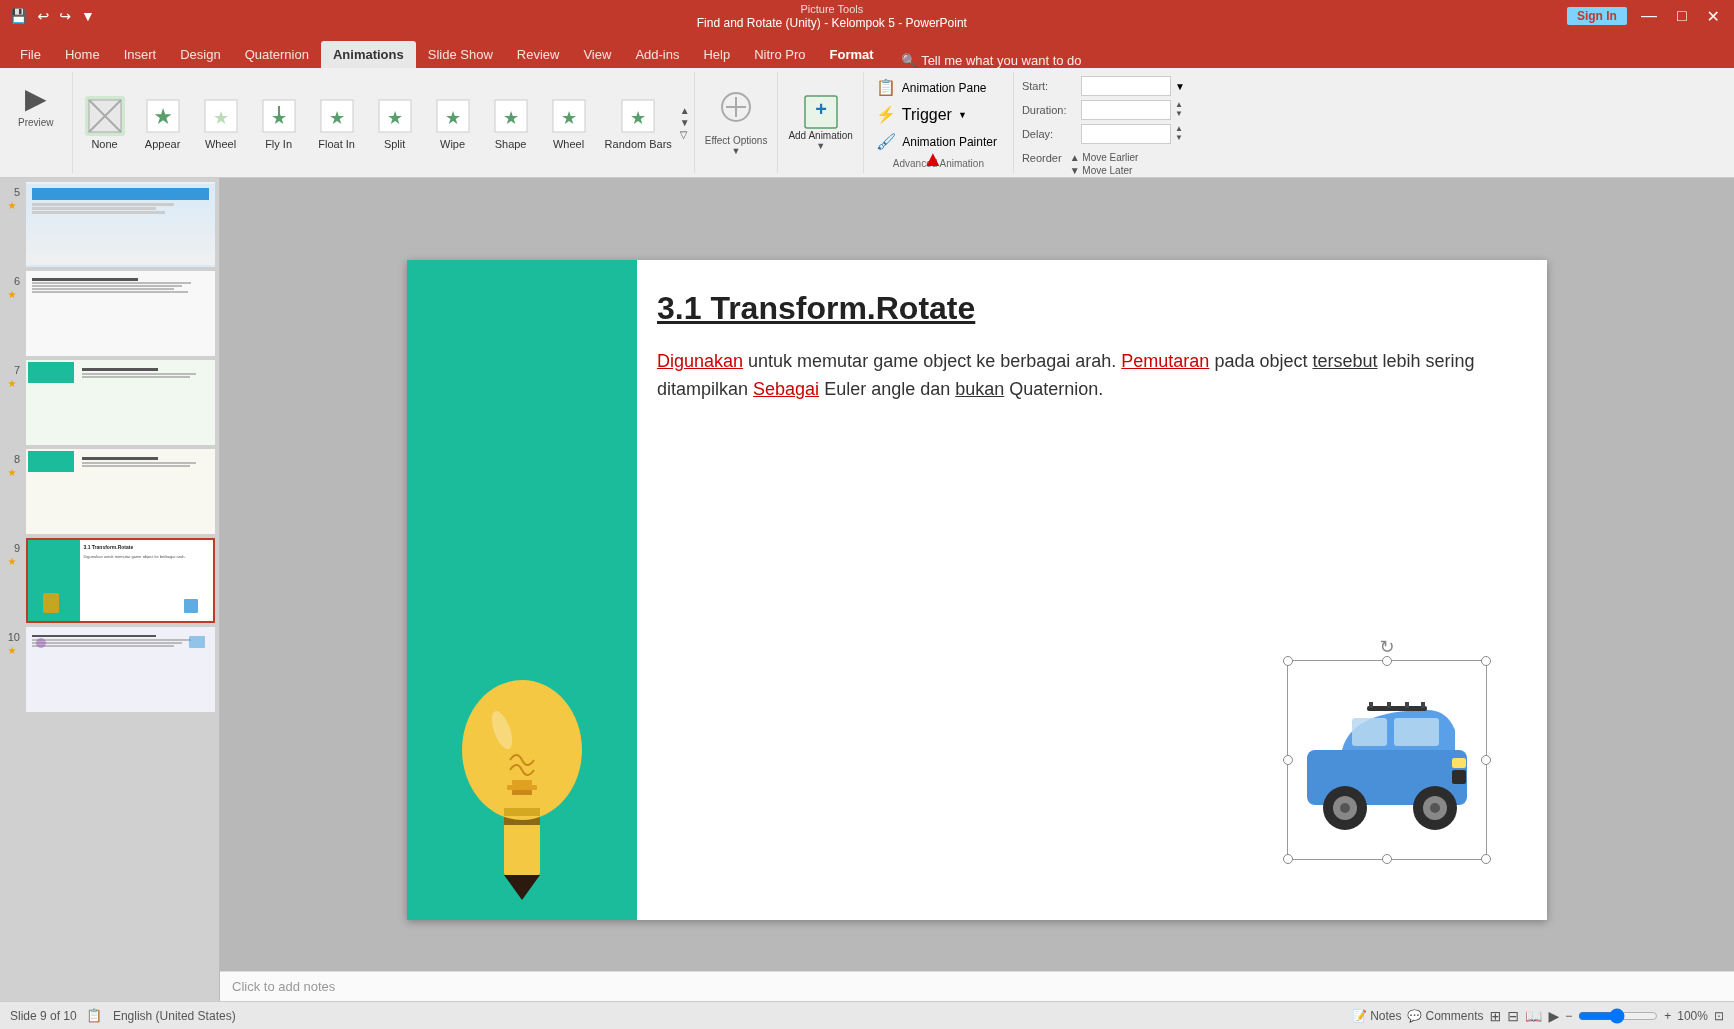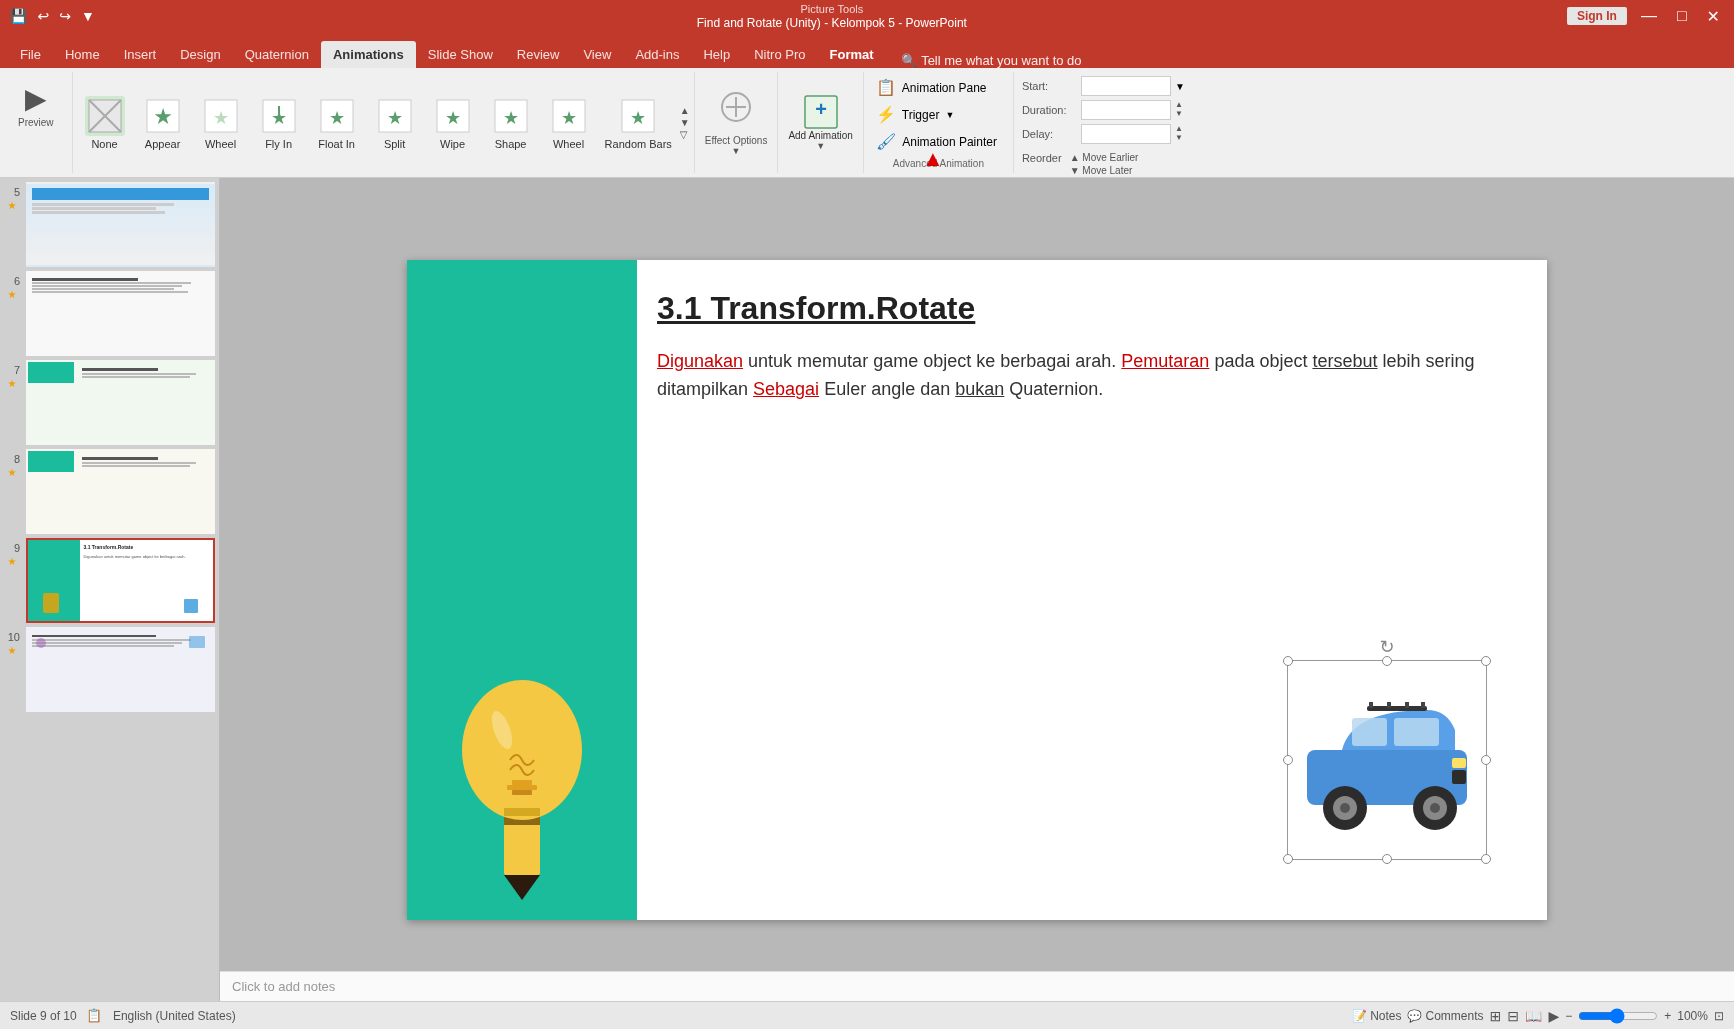--- a/index.html
+++ b/index.html
@@ -14,21 +14,21 @@
       justify-content: space-between;
       padding: 0 8px;
       color: white;
       font-size: 12px;
     }
     .title-bar-left { display: flex; align-items: center; gap: 6px; }
     .title-bar-center { flex: 1; text-align: center; font-size: 12px; }
     .title-bar-right { display: flex; align-items: center; gap: 8px; }
     .quick-access-icon { color: white; font-size: 14px; cursor: pointer; padding: 0 2px; }
     .sign-in-btn {
-      background: #e5e5e5; color: #c0392b; border: none; padding: 2px 10px;
+      background: #7dd3fc; color: #c0392b; border: none; padding: 2px 10px;
       font-size: 12px; font-weight: 600; cursor: pointer; border-radius: 2px;
     }
     .win-btn { color: white; font-size: 16px; cursor: pointer; padding: 0 6px; }
 
     
     .ribbon-tabs {
       height: 36px;
       background: #c0392b;
       display: flex;
       align-items: flex-end;
@@ -525,21 +525,21 @@
     </div>
   </div>
 
   <div class="adv-anim-group">
     <div class="adv-btn">
       <span class="adv-icon active">📋</span>
       <span style="font-size:12px;">Animation Pane</span>
     </div>
     <div class="adv-btn">
       <span class="adv-icon">⚡</span>
-      <span style="font-size:12px;">Trigger</span>
+      <span style="font-size:16px;">Trigger</span>
       <span style="font-size:9px;">▼</span>
     </div>
     <div class="adv-btn painter">
       <span class="adv-icon painter">🖌</span>
       <span style="font-size:12px;">Animation Painter</span>
     </div>
     <div class="group-label-row">Advanced Animation</div>
   </div>
 
   <div class="timing-group">

